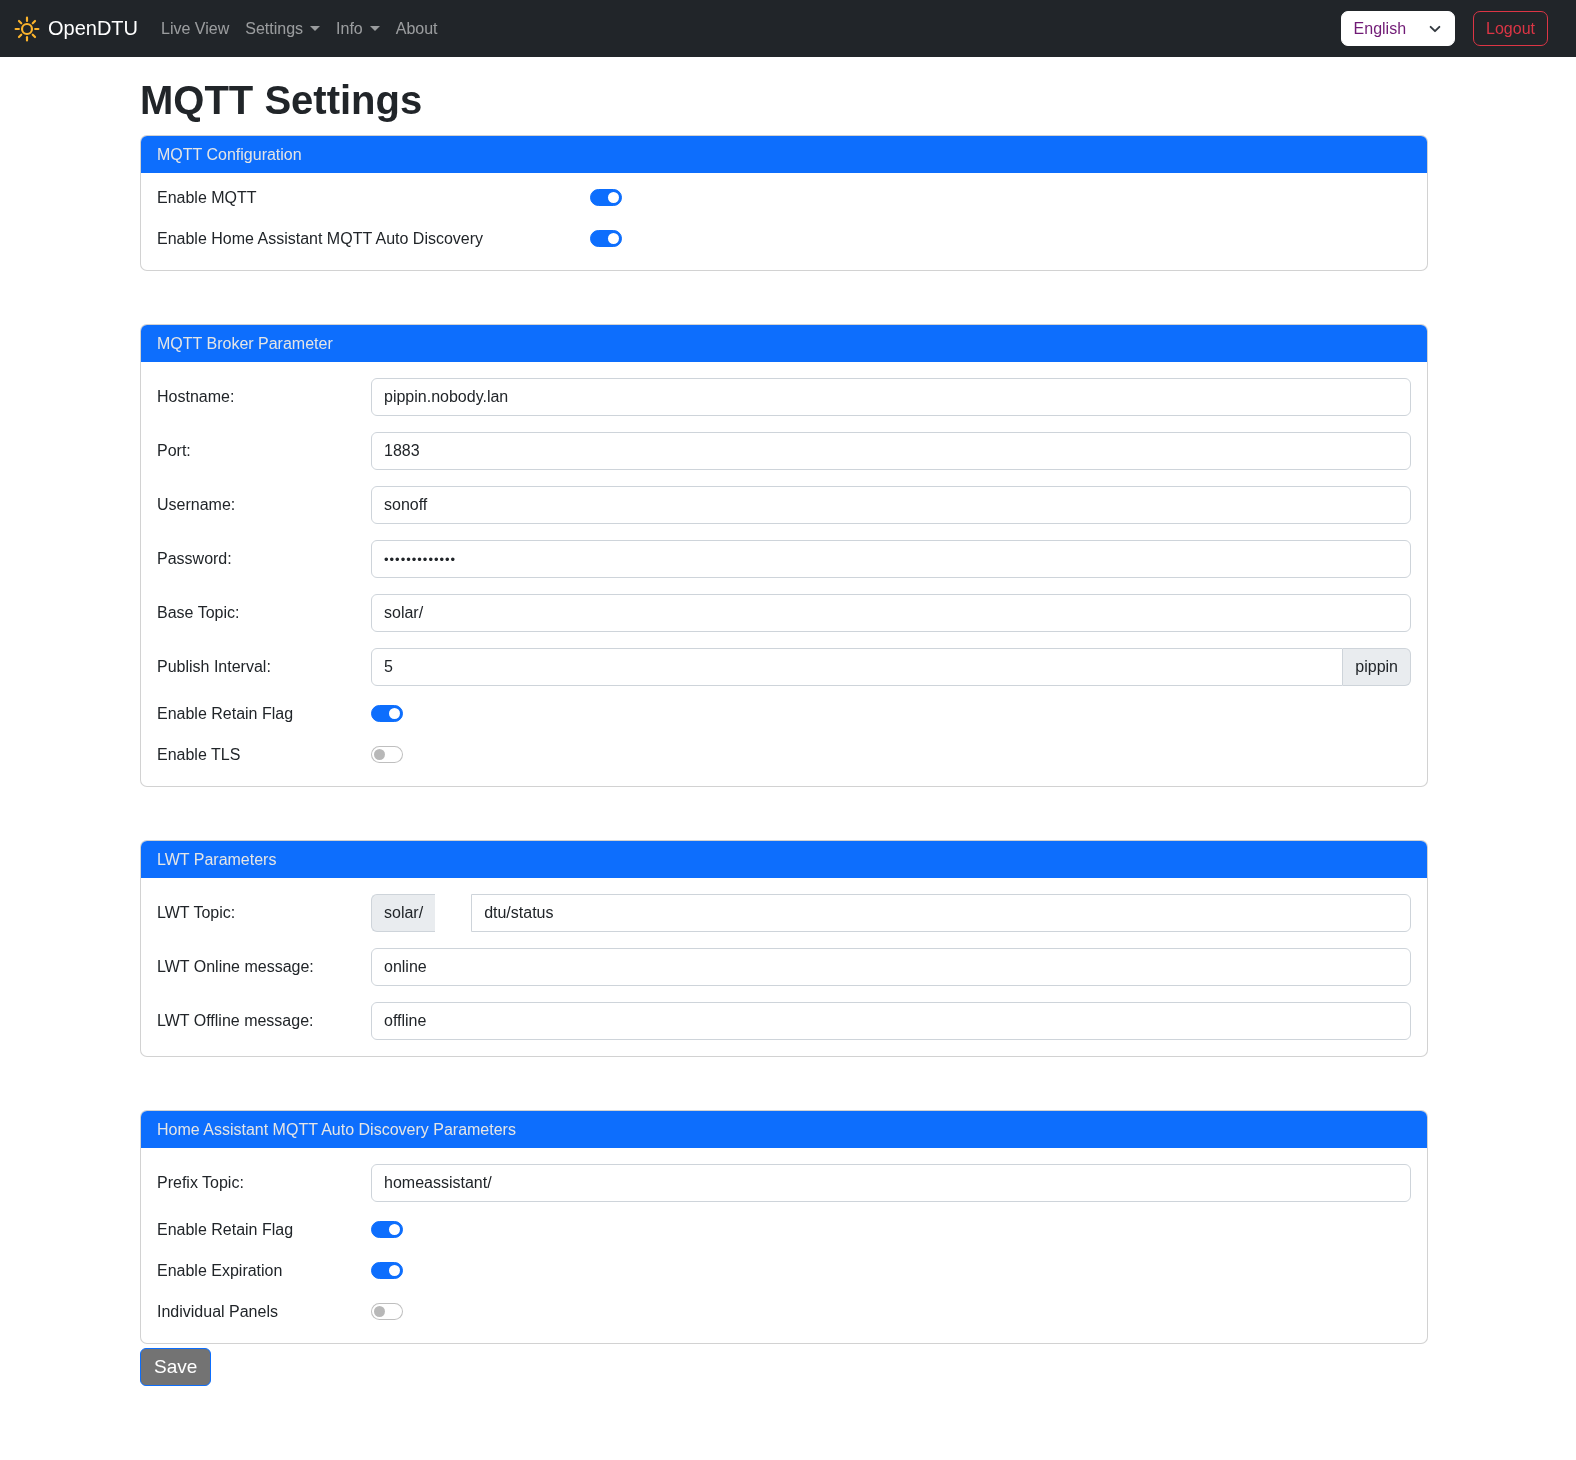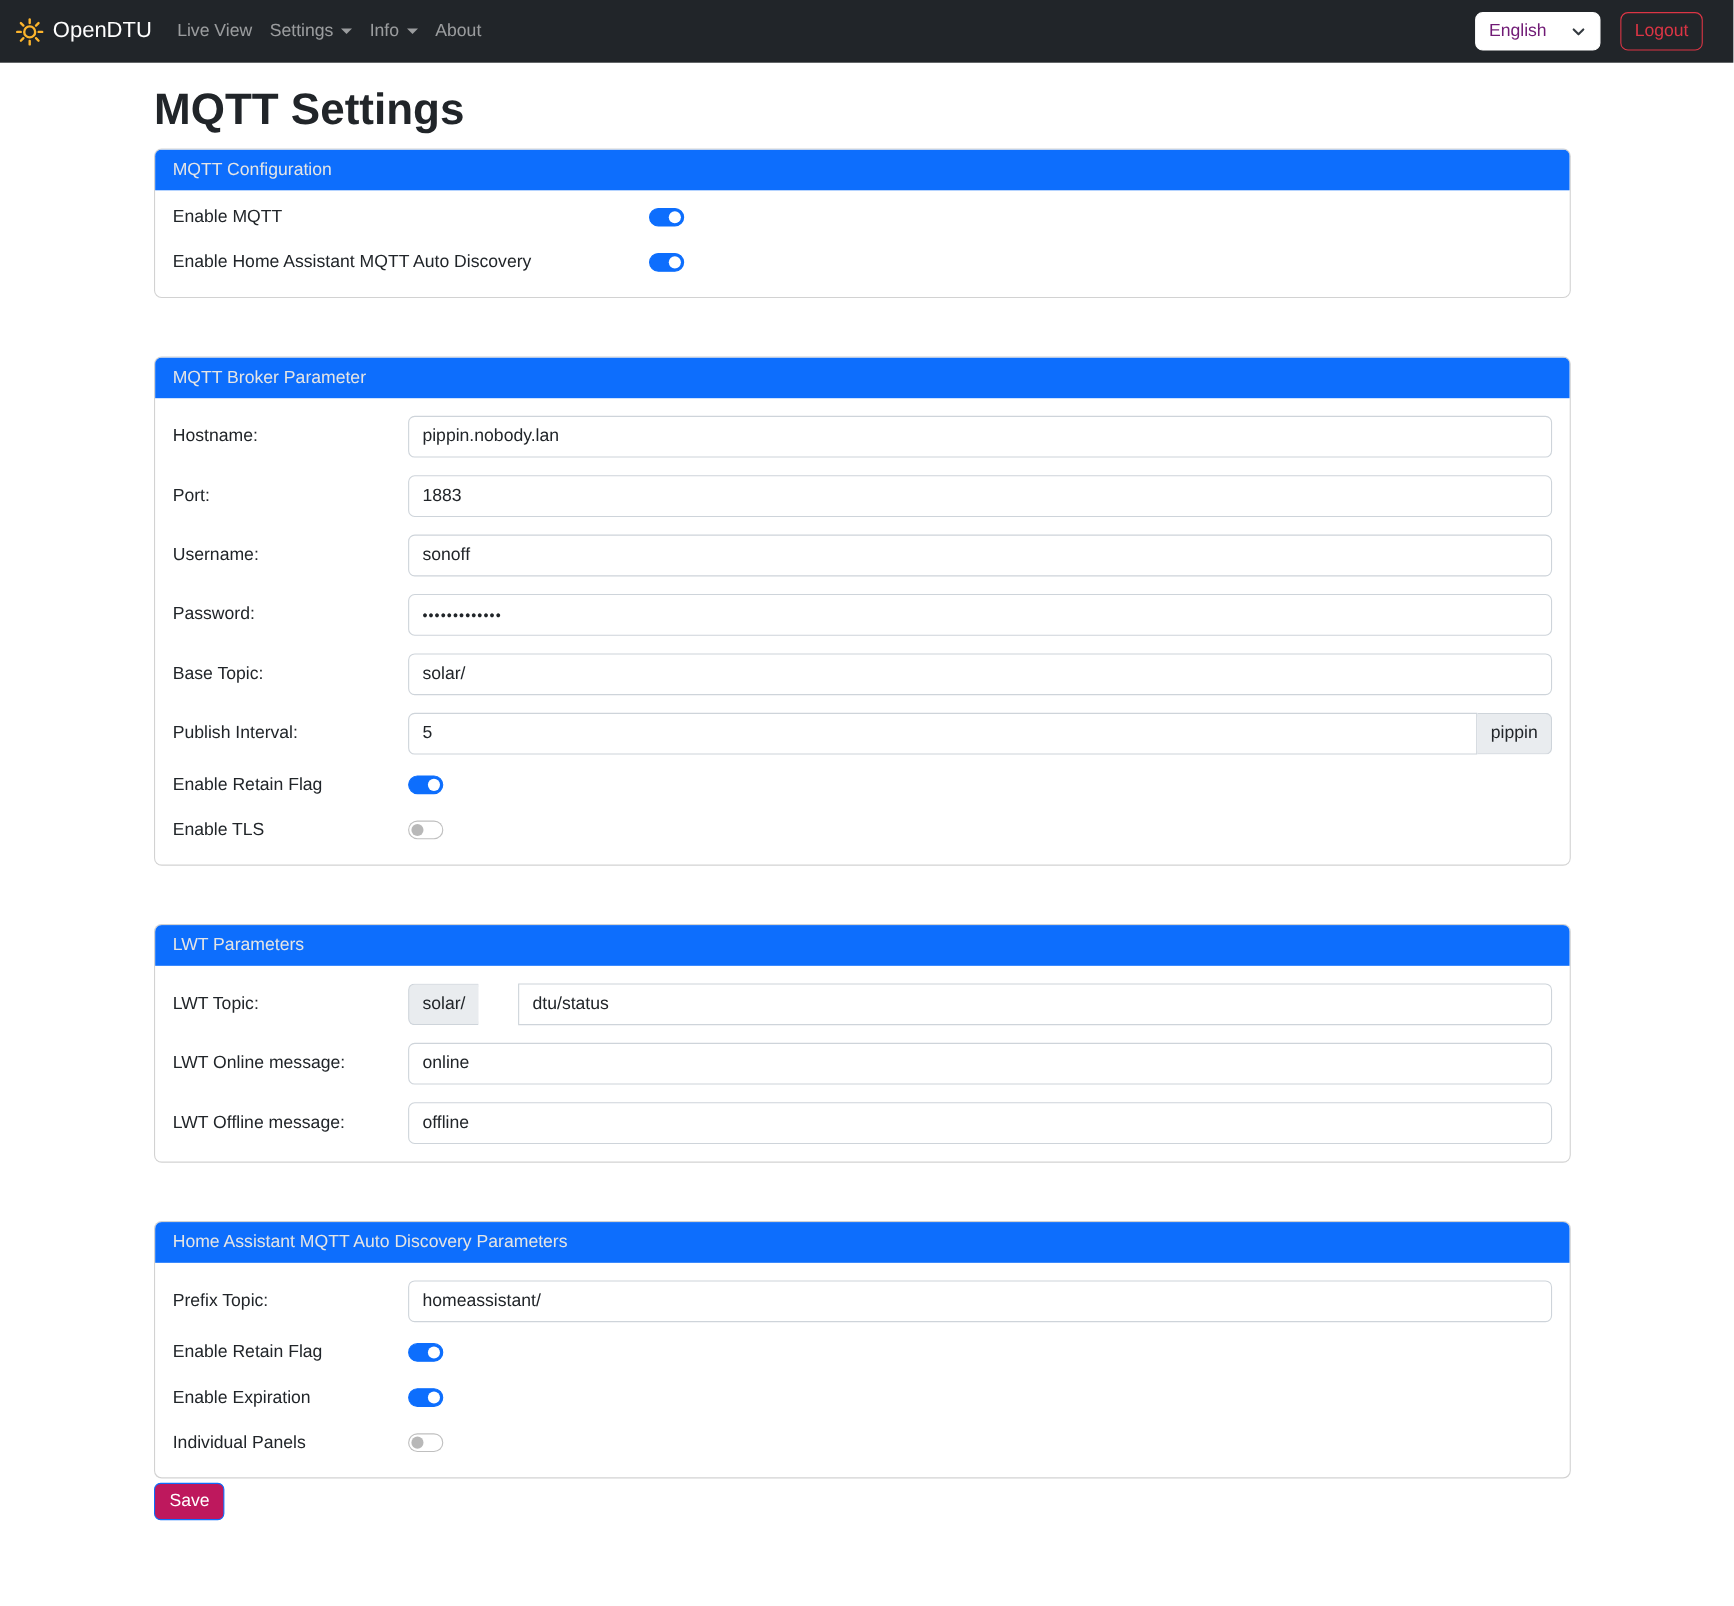--- a/index.html
+++ b/index.html
@@ -55,22 +55,22 @@
   .switch-row:last-child { margin-bottom:0; }
   .switch { width:32px; height:17px; border-radius:9px; position:relative;
     cursor:pointer; flex-shrink:0; }
   .switch.on { background:#0d6efd; border:1px solid #0d6efd; }
   .switch.on::after { content:""; position:absolute; top:2px; right:2px;
     width:11px; height:11px; border-radius:50%; background:#fff; }
   .switch.off { background:#fff; border:1px solid rgba(0,0,0,0.25); }
   .switch.off::after { content:""; position:absolute; top:2px; left:2px;
     width:11px; height:11px; border-radius:50%; background:rgba(0,0,0,0.28); }
 
-  .save-btn { background:#be185d; color:#fff; border:1px solid #0d6efd;
-    border-radius:6px; padding:7px 13px; font-size:16px; cursor:pointer;
+  .save-btn { background:#737373; color:#fff; border:1px solid #0d6efd;
+    border-radius:6px; padding:7px 13px; font-size:19px; cursor:pointer;
     font-family:inherit; margin-bottom:23px; }
 </style>
 </head>
 <body>
 
 <nav class="navbar">
   <a class="brand">
     <span style="display:inline-flex;">
       <svg width="26" height="26" viewBox="0 0 24 24" fill="none" stroke="#fcb42c" stroke-width="2" stroke-linecap="round">
         <circle cx="12" cy="12" r="4.6"></circle>

